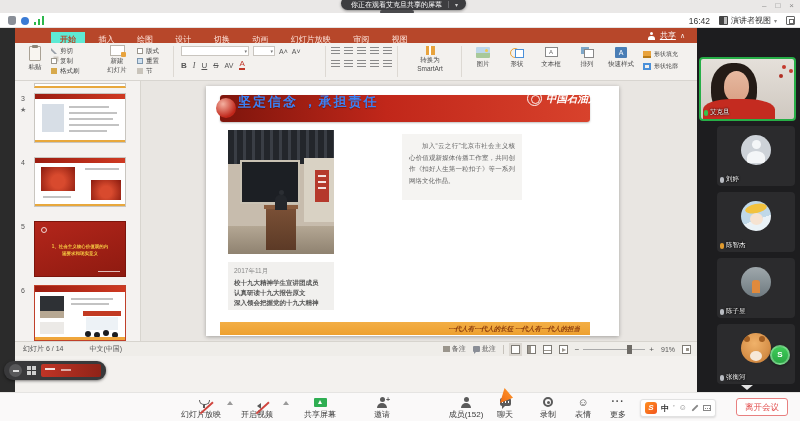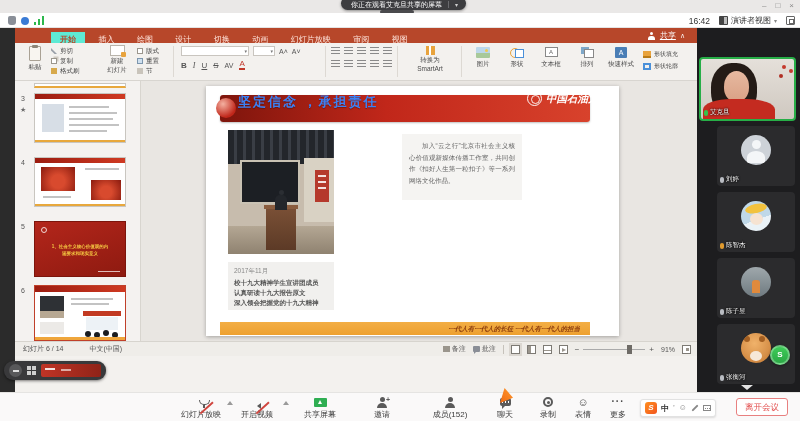--- a/index.html
+++ b/index.html
@@ -651,21 +651,21 @@
       <span class="tb-lbl">共享屏幕</span>
     </div>
     <div class="tb-item" style="left:367px; width:30px;text-align:center;">
       <div class="tb-ic">
           <span class="ic-pn">
             <span class="ic-plus">+</span>
           </span>
         </div>
       <span class="tb-lbl">邀请</span>
     </div>
-    <div class="tb-item" style="left:424px; width:52px;">
+    <div class="tb-item" style="left:440px; width:52px;">
       <div class="tb-ic">
           <span class="ic-pn"></span>
         </div>
       <span class="tb-lbl">成员(152)</span>
     </div>
     <div class="tb-item" style="left:490px; width:30px;">
       <div class="tb-ic">
           <span class="ic-bubble"></span>
         </div>
       <span class="tb-lbl">聊天</span>

